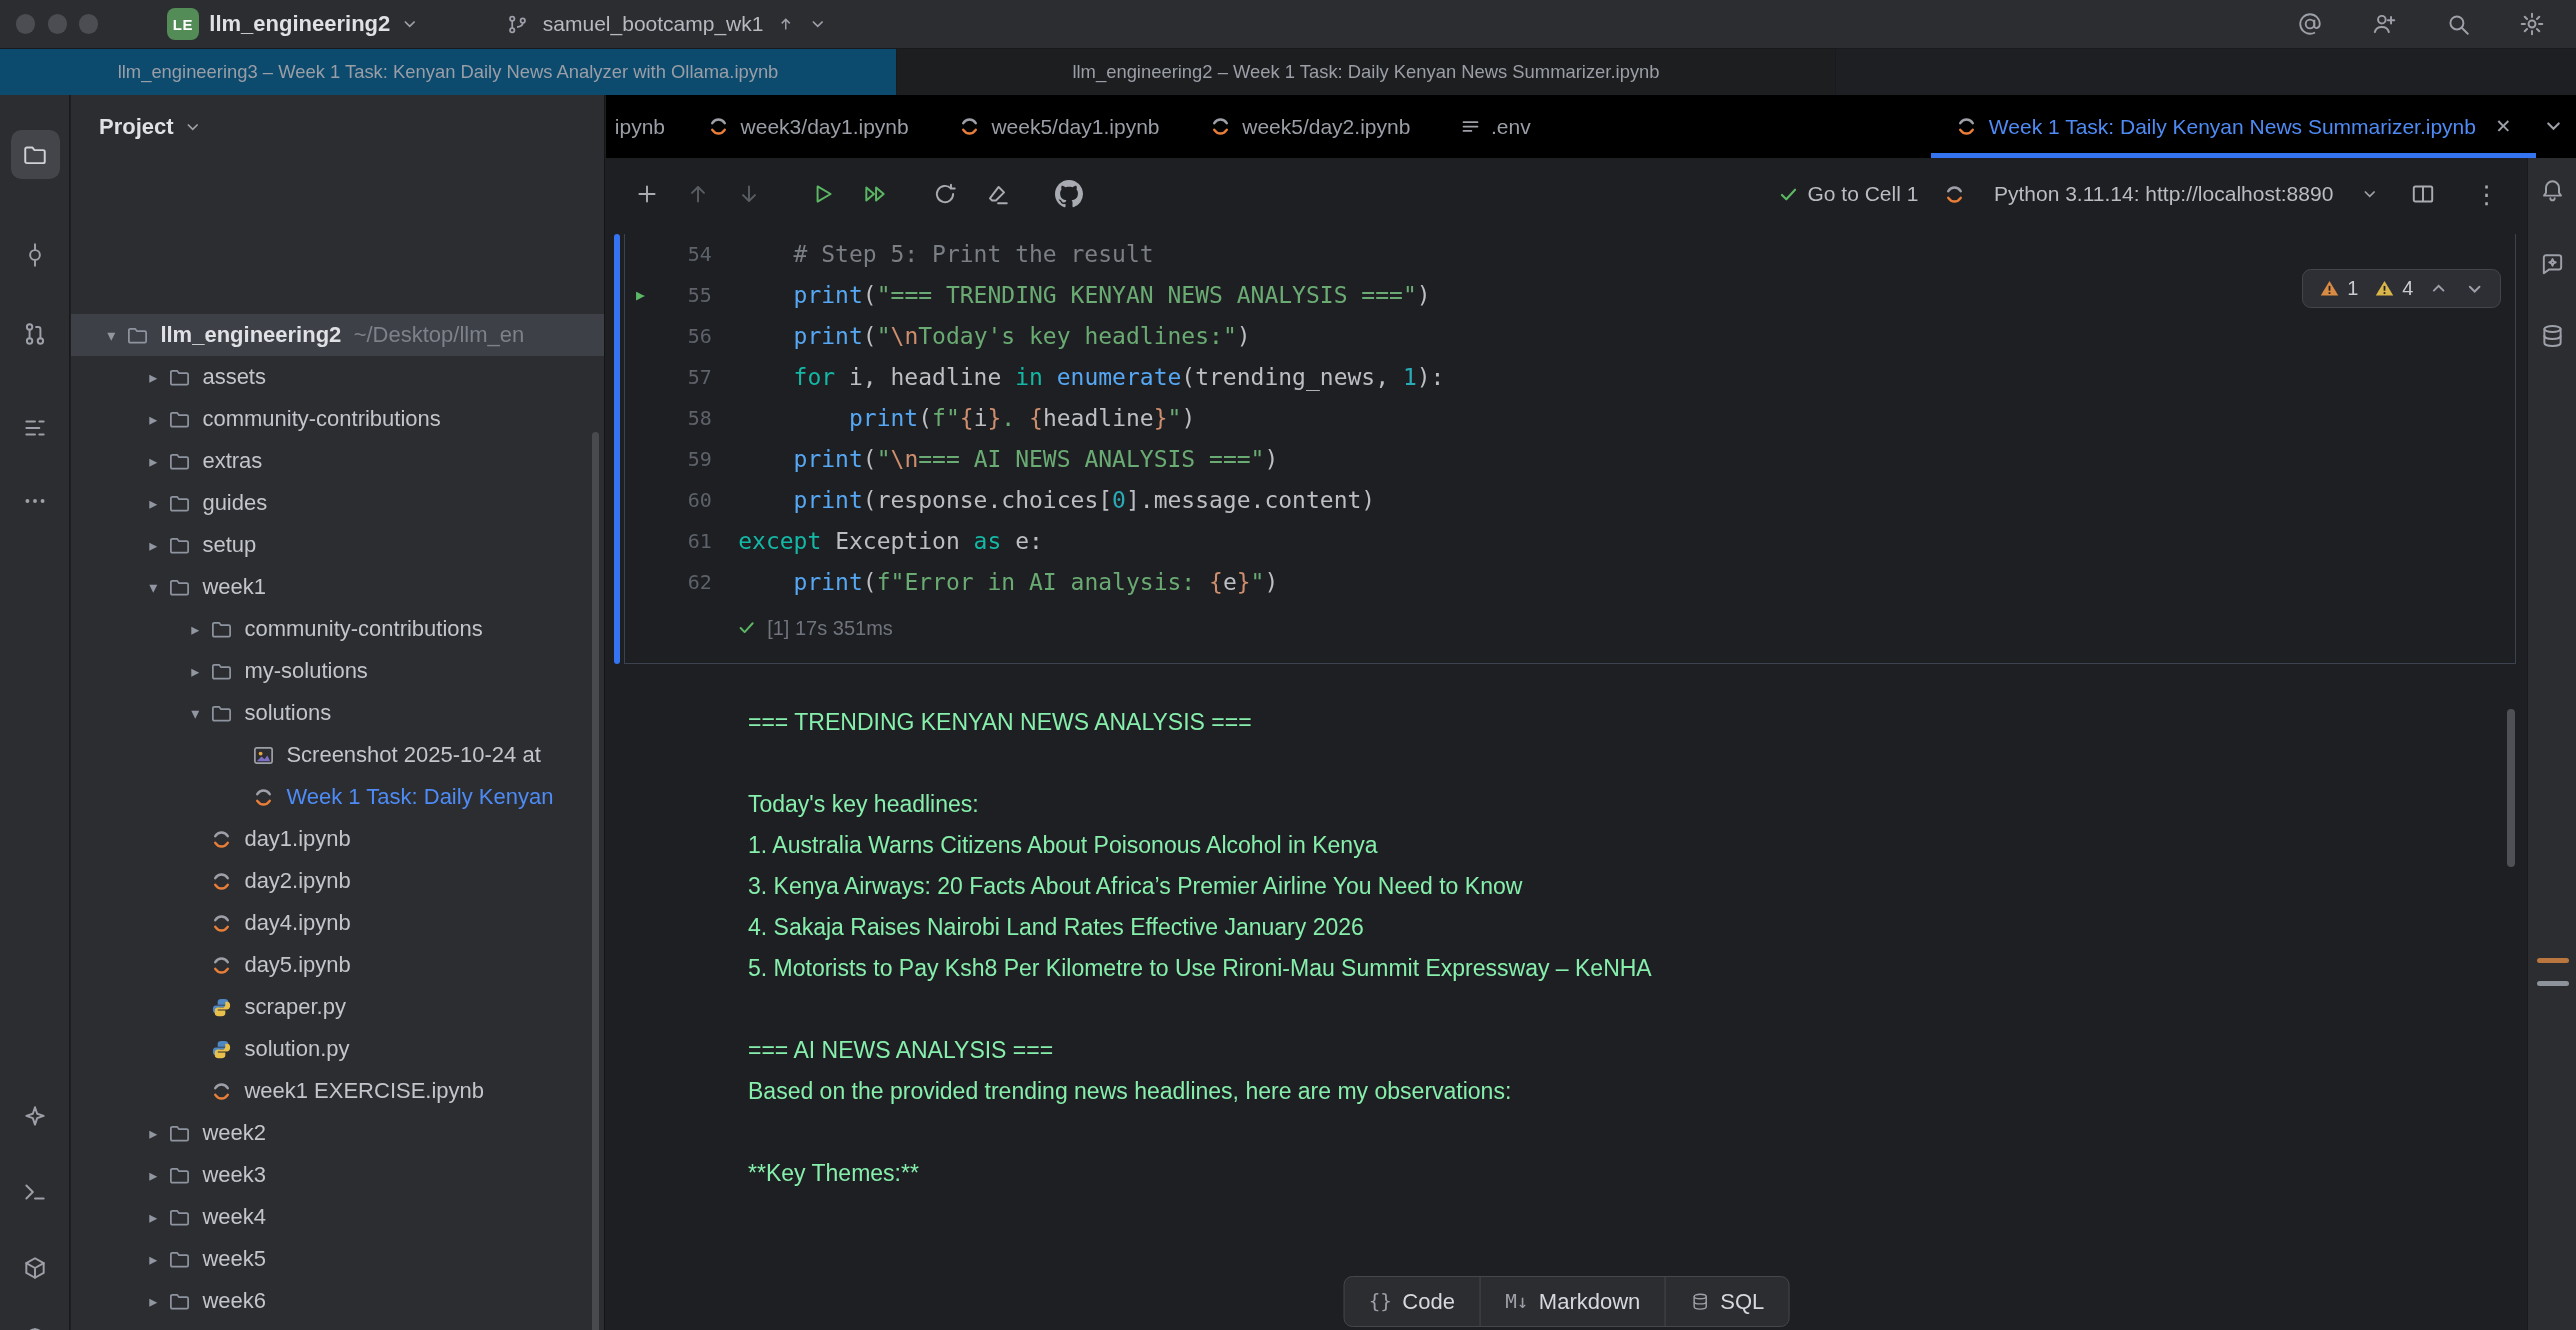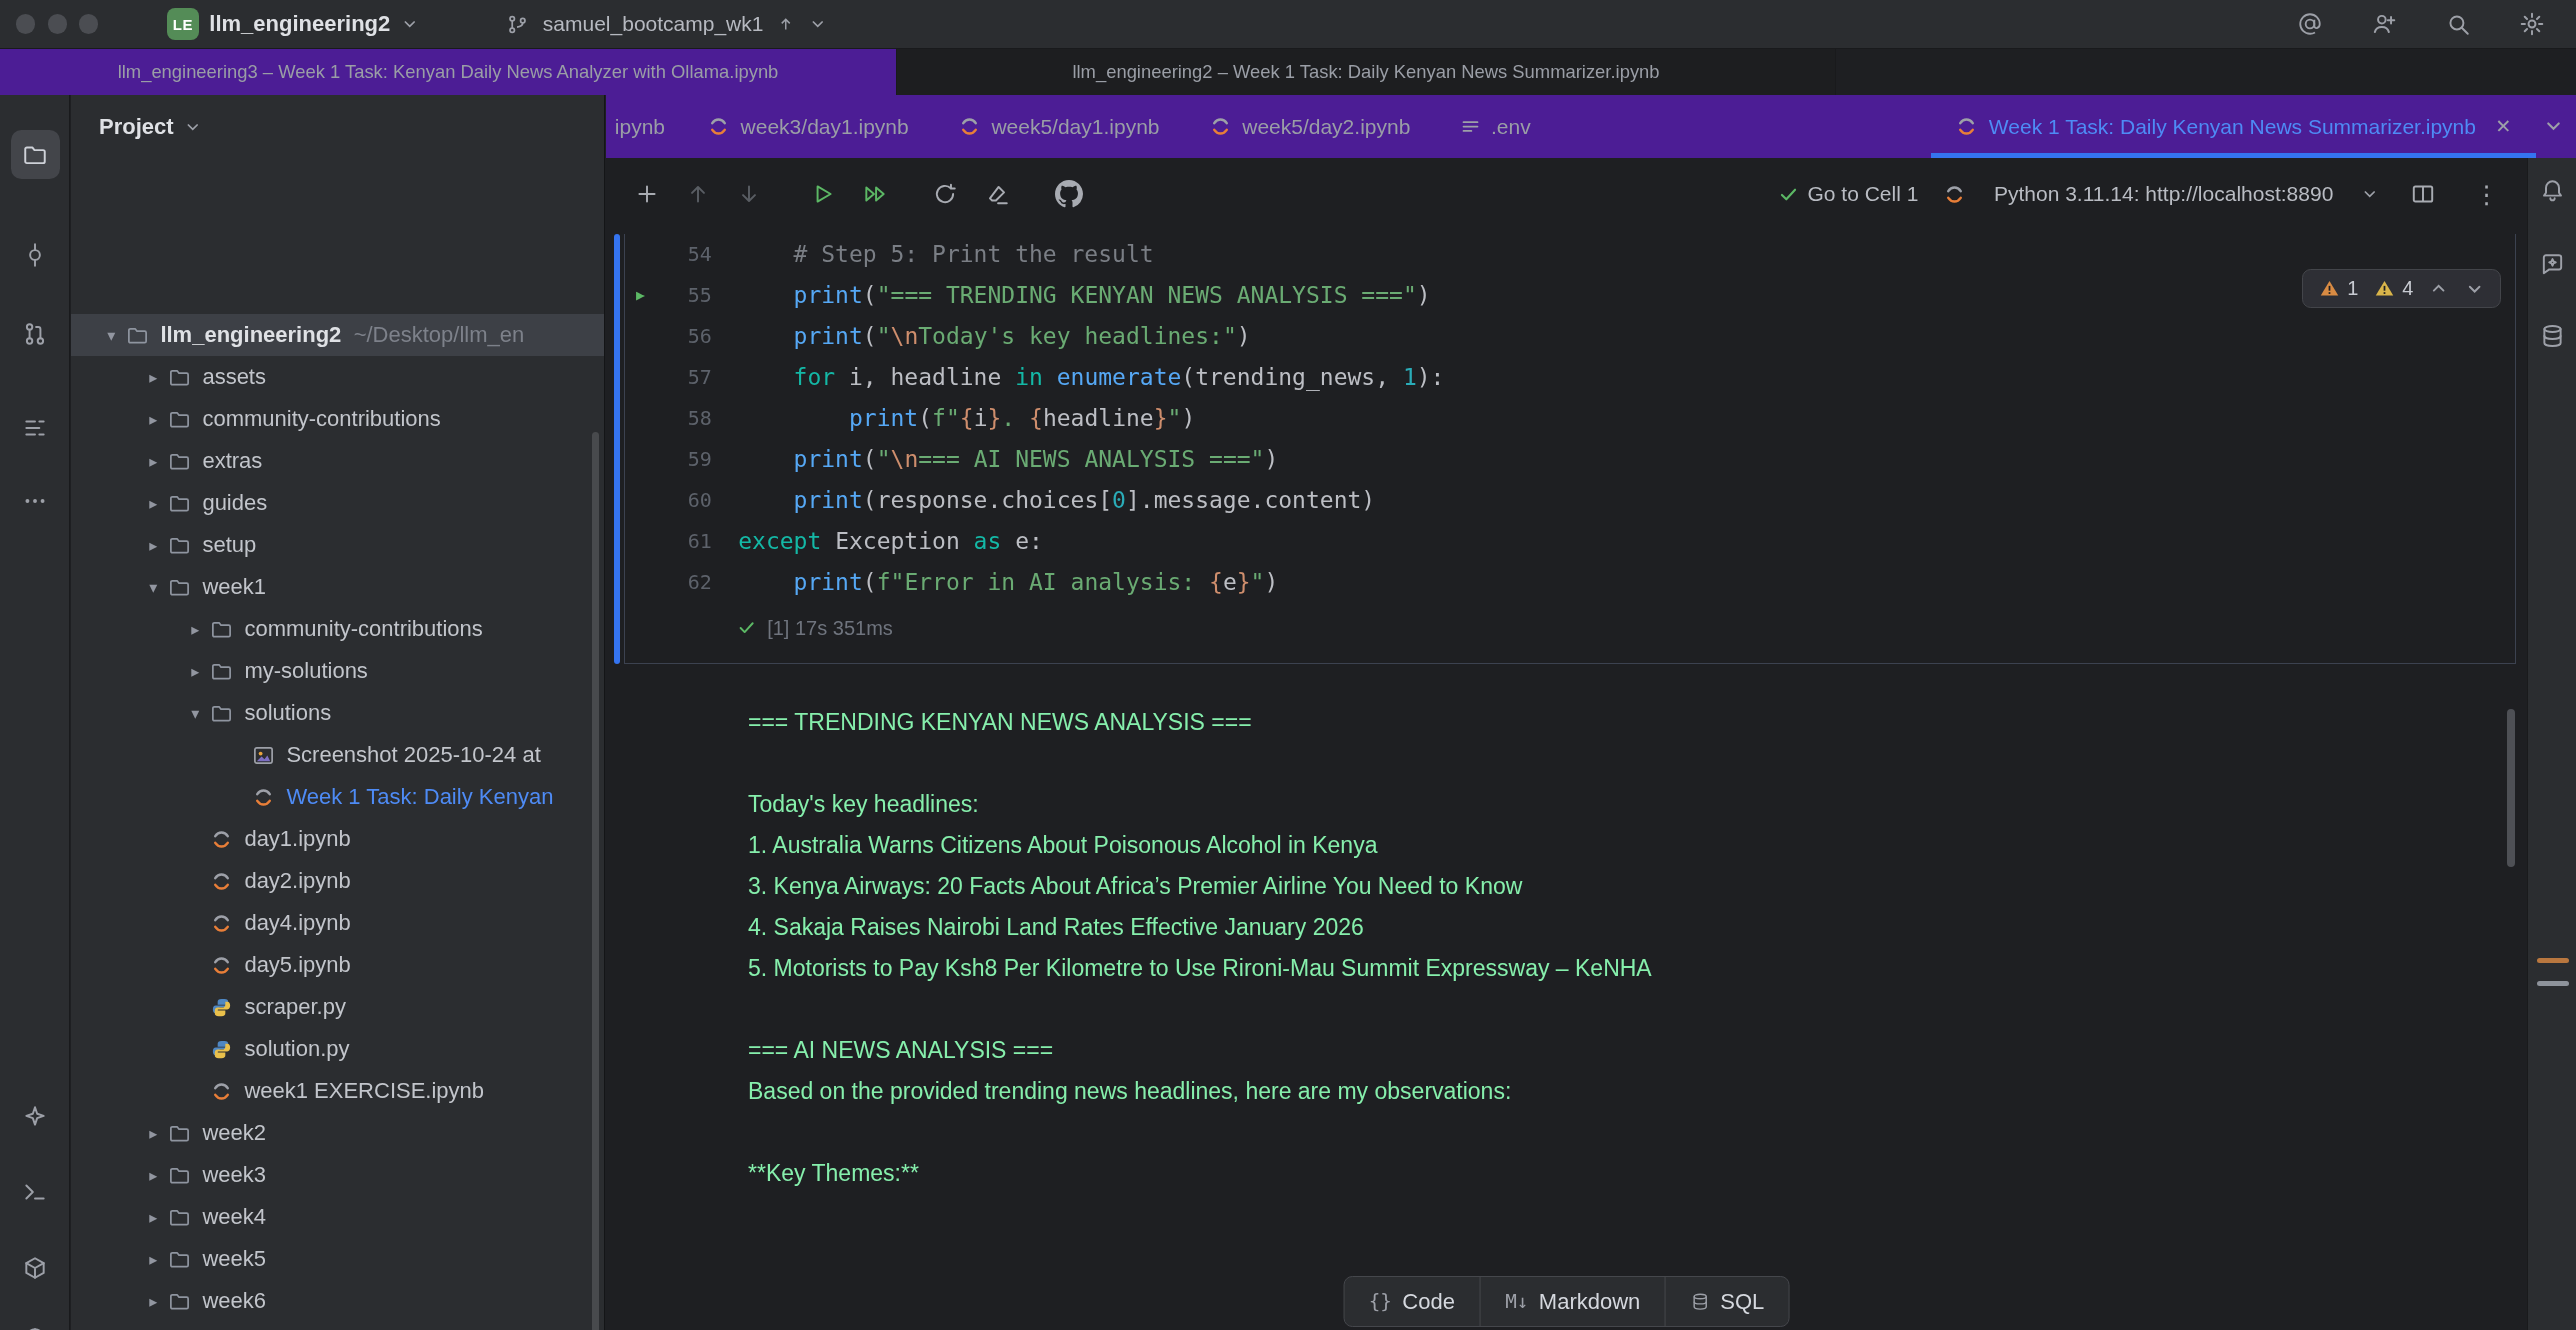--- a/index.html
+++ b/index.html
@@ -20,21 +20,21 @@
           padding:3.5px 8.8px;border-radius:8.8px;white-space:nowrap}
   .tb-actions{margin-left:auto;display:flex;align-items:center;gap:35px;padding-right:24.6px}
   .icon-btn{width:39px;height:39px;border-radius:8.8px;display:flex;align-items:center;
             justify-content:center;color:#9da0a8}
   .chevwrap{display:flex;align-items:center;color:#9da0a8}
 
   
   .wintabs{position:absolute;top:49px;left:0;right:0;height:46px;display:flex;background:#1e1f22}
   .wintab{display:flex;align-items:center;justify-content:center;font-size:18.4px;color:#9a9ea6;
           border-right:0.9px solid #191a1c;white-space:nowrap;overflow:hidden;padding:0 17.5px}
-  .wintab:nth-child(1){width:897px;background:#4c1d95}
+  .wintab:nth-child(1){width:897px;background:#0c4a6e}
   .wintab:nth-child(2){width:939px;background:#1d1e20}
   .wintab:nth-child(3){flex:1;background:#35373b;color:#d3d6dc;border-right:none}
 
   
   .leftstrip{position:absolute;left:0;top:95px;bottom:0;width:70px;background:#2b2d30;
              border-right:0.9px solid #191a1c;overflow:hidden}
   .ls-btn{position:absolute;left:10.5px;width:49px;height:49px;border-radius:10.5px;display:flex;
           align-items:center;justify-content:center;color:#9da0a8}
   .ls-btn.active{background:#43454a;color:#ced1d8}
 
@@ -50,21 +50,21 @@
   .chev{flex:0 0 24.6px;font-size:16px;color:#9296a0;text-align:center}
   .ticon{flex:0 0 28px;display:flex;justify-content:center;align-items:center;margin-right:8.8px}
   .tlabel{overflow:hidden}
   .tlabel.bold{color:#dfe1e5;font-weight:700}
   .tlabel.open-file{color:#4e8bf5}
   .tsuffix{color:#7d818a;margin-left:12.3px}
   .panel-scroll{position:absolute;right:5.3px;top:337px;width:7px;height:974px;
                 background:rgba(255,255,255,.14);border-radius:3.5px}
 
   
-  .edtabs{position:absolute;left:606px;top:95px;right:0;height:63px;background:#4c1d95;
+  .edtabs{position:absolute;left:606px;top:95px;right:0;height:63px;background:#000000;
           display:flex;align-items:flex-start}
   .edtab{height:63px;display:flex;align-items:center;gap:10.5px;padding:0 24.6px;font-size:21px;
          color:#9a9ea6;position:relative;white-space:nowrap}
   .edtab.partial{padding:0 17.5px 0 8.8px}
   .edtab.active{color:#4e8bf5;margin-left:auto;margin-right:40px}
   .edtab.active::after{content:"";position:absolute;left:0;right:0;bottom:0;height:5.3px;background:#3574f0}
   .tabicon{display:flex;align-items:center}
   .tabclose{margin-left:8.8px;font-size:19.3px;color:#9da0a8}
   .tabs-chevron{position:absolute;right:12.3px;top:50%;transform:translateY(-50%);color:#9da0a8}
 

